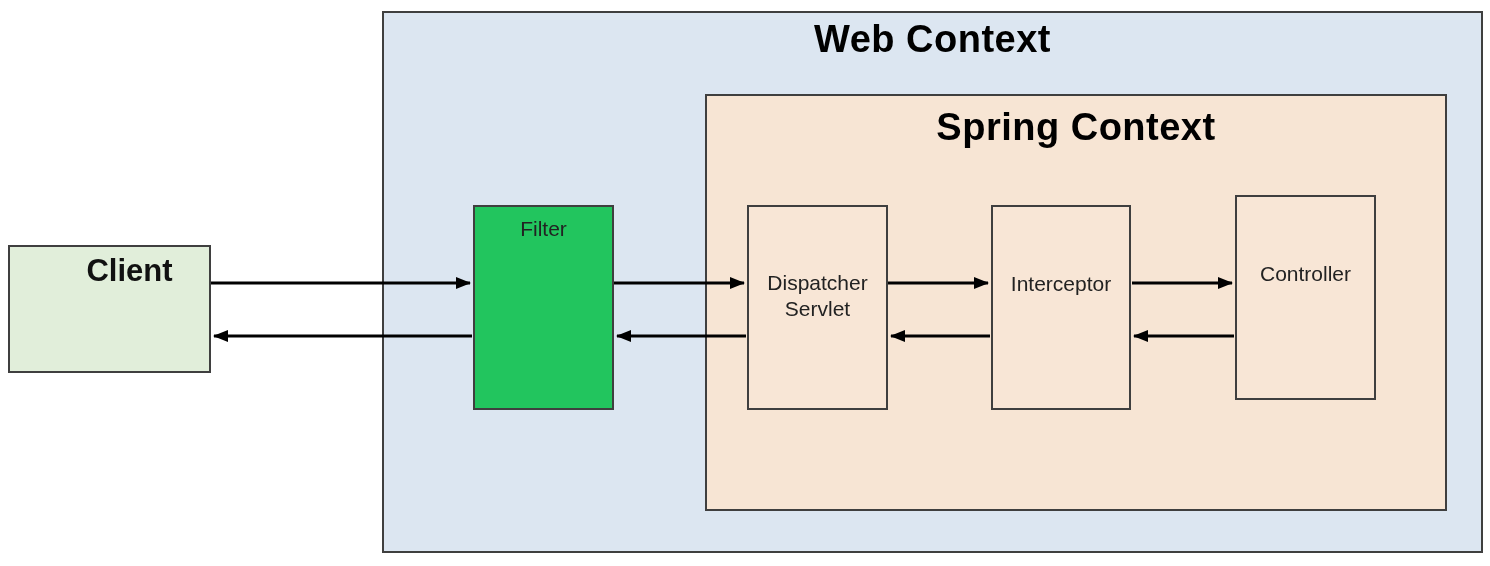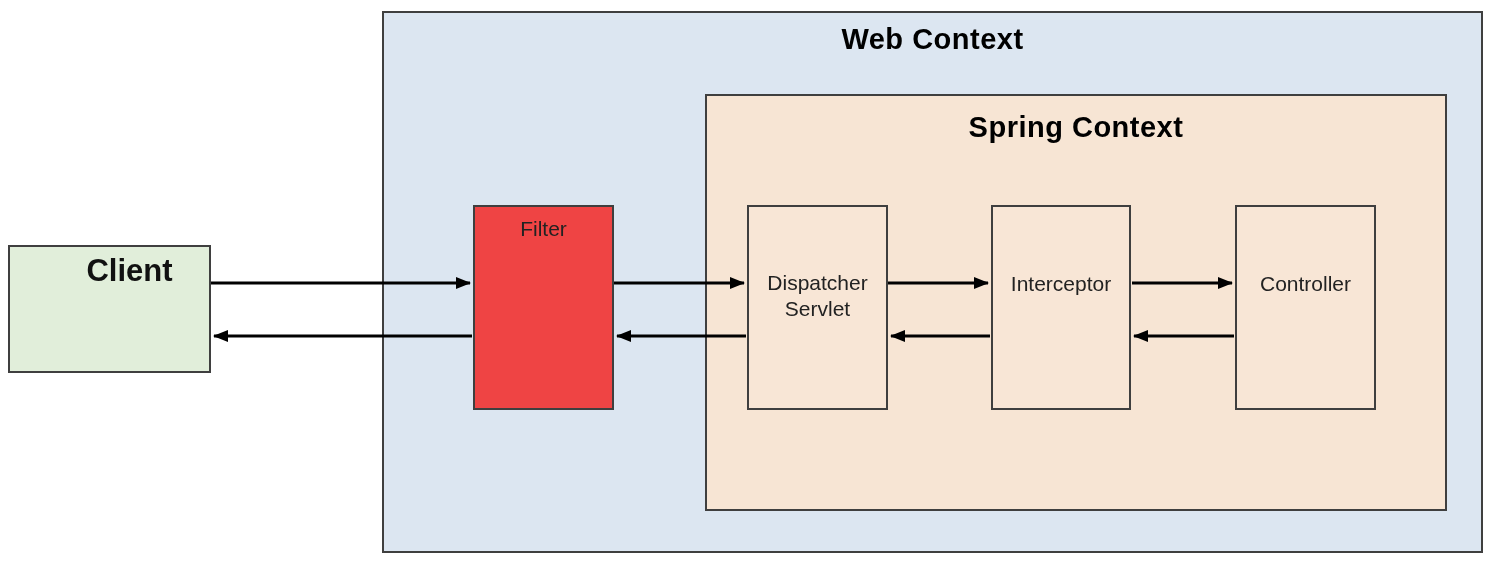--- a/index.html
+++ b/index.html
@@ -12,38 +12,38 @@
     color: #1a1a1a;
   }
   .box {
     position: absolute;
     box-sizing: border-box;
     border: 2px solid #3f3f3f;
     text-align: center;
   }
   .ctx-title {
     font-weight: 700;
-    font-size: 29px;
+    font-size: 38px;
     line-height: 30px;
     color: #000000;
     letter-spacing: 0.5px;
   }
   
   .web-context    { left: 382px; top: 11px;  width: 1101px; height: 542px; padding-top: 11px; }
   .spring-context { left: 705px; top: 94px;  width: 742px;  height: 417px; padding-top: 16px; }
   
   .client { left: 8px; top: 245px; width: 203px; height: 128px; padding-top: 7px; }
   .client .node-label { font-weight: 700; font-size: 31px; line-height: 34px; color: #111111; }
   
   .node { font-size: 21px; line-height: 26px; color: #222222; }
   .filter      { left: 473px;  top: 205px; width: 141px; height: 205px; padding-top: 8px; }
   .filter .node-label { line-height: 28px; }
   .dispatcher  { left: 747px;  top: 205px; width: 141px; height: 205px; padding-top: 63px; }
   .interceptor { left: 991px;  top: 205px; width: 140px; height: 205px; padding-top: 64px; }
-  .controller  { left: 1235px; top: 205px; width: 141px; height: 205px; padding-top: 64px; }
+  .controller  { left: 1235px; top: 195px; width: 141px; height: 205px; padding-top: 64px; }
   .node-label { display: block; padding: 0 2px; }
   
   .arrows-layer {
     position: absolute;
     left: 0; top: 0;
     width: 1490px; height: 566px;
     pointer-events: none;
   }
 </style>
 </head>
@@ -56,21 +56,21 @@
   </div>
 
   <div class="box spring-context" style="background-color: rgb(247, 229, 212);">
     <div class="ctx-title">Spring Context</div>
   </div>
 
   <div class="box client" style="background-color: rgb(225, 238, 218); padding-left: 40px;">
     <span class="node-label">Client</span>
   </div>
 
-  <div class="box node filter" style="background-color: #ef4444;">
+  <div class="box node filter" style="background-color: #22c55e;">
     <span class="node-label">Filter</span>
   </div>
 
   <div class="box node interceptor" style="background-color: rgb(248, 230, 214);">
     <span class="node-label">Interceptor</span>
   </div>
 
   <div class="box node dispatcher" style="background-color: rgb(248, 230, 214);">
     <span class="node-label">Dispatcher Servlet</span>
   </div>

